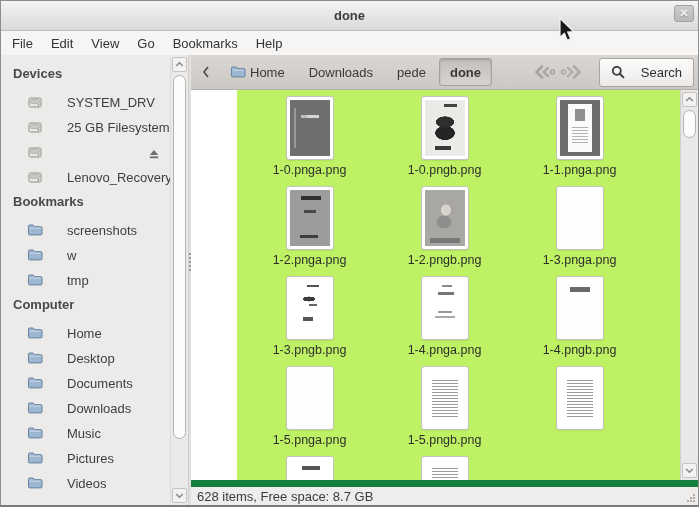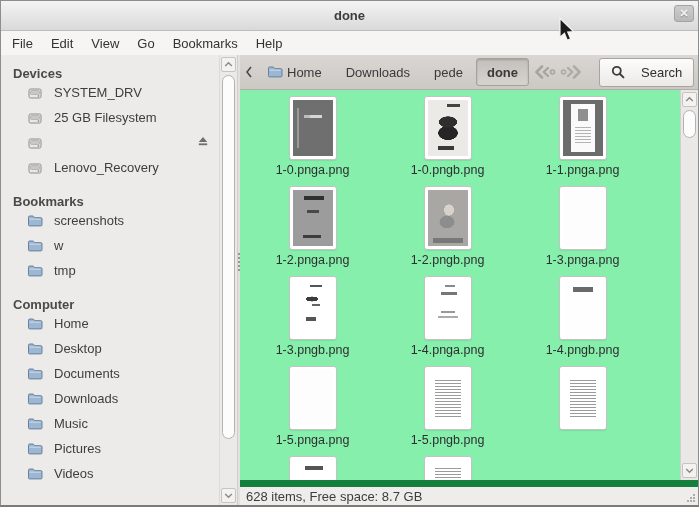--- a/index.html
+++ b/index.html
@@ -18,24 +18,24 @@
   .close-btn{position:absolute;right:4px;top:4px;width:20px;height:17px;border-radius:3px;
     background:linear-gradient(#cdcdcd,#b9b9b9);border:1px solid #a3a3a3;
     color:#f4f4f4;font-size:11px;font-weight:bold;line-height:15px;text-align:center;
     text-shadow:0 1px 1px #8a8a8a;}
   
   .menubar{display:flex;height:24px;background:#f6f5f4;padding-left:2px;align-items:center;}
   .menu-item{font-size:13px;color:#333;padding:3px 9px;text-align:center;}
   
   .body{display:flex;height:450px;}
   
-  .sidebar{width:239px;background:#edebe9;display:flex;position:relative;flex:none;}
+  .sidebar{width:190px;background:#edebe9;display:flex;position:relative;flex:none;}
   .side-content{width:218px;padding-top:2px;overflow:hidden;}
   .side-heading{font-size:13px;font-weight:bold;color:#4a4a4a;padding:5px 0 4px 12px;margin-top:4px;}
-  .side-item{display:flex;align-items:flex-start;height:25px;padding-left:26px;gap:11px;
+  .side-item{display:flex;align-items:flex-end;height:25px;padding-left:26px;gap:24px;
     font-size:13px;color:#3e3e3e;white-space:nowrap;}
   .side-item .eject{margin-left:auto;margin-right:10px;display:flex;}
   
   .sbar{position:relative;width:18px;background:#eceae8;border-left:1px solid #dddbd9;flex:none;}
   .sbar .sb-btn{position:absolute;left:1px;width:15px;height:15px;border:1px solid #c6c4c2;
     border-radius:2px;background:#f3f2f1;display:flex;align-items:center;justify-content:center;}
   .sbar .up{top:2px;} .sbar .down{bottom:2px;}
   .sb-thumb{position:absolute;left:2px;width:13px;background:#fcfcfc;border:1px solid #b4b2b0;
     border-radius:7px;}
   .sidebar .sb-thumb{top:20px;height:364px;}
@@ -51,21 +51,21 @@
   .crumb{display:flex;align-items:center;gap:4px;height:28px;padding:0 10px;font-size:13px;
     color:#3a3a3a;border-radius:3px;border:1px solid transparent;}
   .crumb.active{font-weight:bold;background:linear-gradient(#c3bfbb,#d7d3cf);
     border:1px solid #a5a19d;box-shadow:inset 0 1px 2px rgba(0,0,0,.18);}
   .tb-spacer{flex:1;}
   .nav-arrow{width:24px;height:26px;display:flex;align-items:center;justify-content:center;opacity:.85;}
   .search-btn{display:flex;align-items:center;gap:16px;height:29px;padding:0 11px;margin-left:14px;
     background:linear-gradient(#fcfcfb,#eceae8);border:1px solid #a8a4a0;border-radius:3px;
     font-size:13px;color:#2e2e2e;}
   
-  .iconview{flex:1;position:relative;background:#86efac;overflow:hidden;}
+  .iconview{flex:1;position:relative;background:#bef264;overflow:hidden;margin-left:46px;}
   .grid{position:absolute;left:0;top:0;right:18px;bottom:0;display:grid;
     grid-template-columns:135px 135px 135px;grid-auto-rows:90px;padding:6px 0 0 5px;}
   .cell{display:flex;flex-direction:column;align-items:center;}
   .thumb-frame{width:48px;height:64px;background:#fff;border:1px solid #c3c3c3;border-radius:3px;
     padding:3px;box-shadow:0 1px 1px rgba(0,0,0,.08);}
   .timg{width:40px;height:56px;}
   .fname{margin-top:3px;font-size:12.5px;color:#2e2e2e;line-height:15px;height:15px;}
   
   [data-kind="cover-dark"]{background:
     linear-gradient(#d6d6d6,#d6d6d6) 62% 28%/12px 3px no-repeat,

